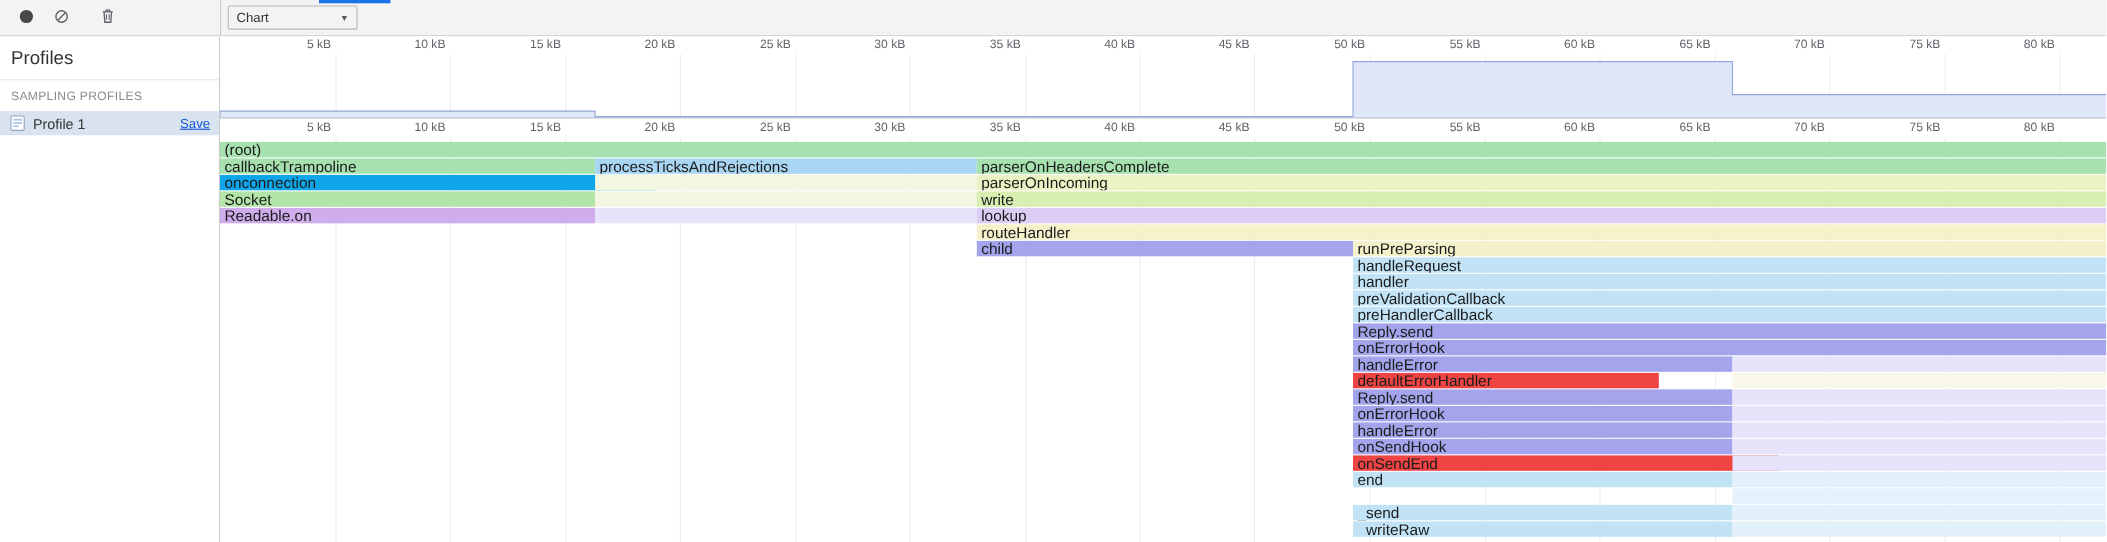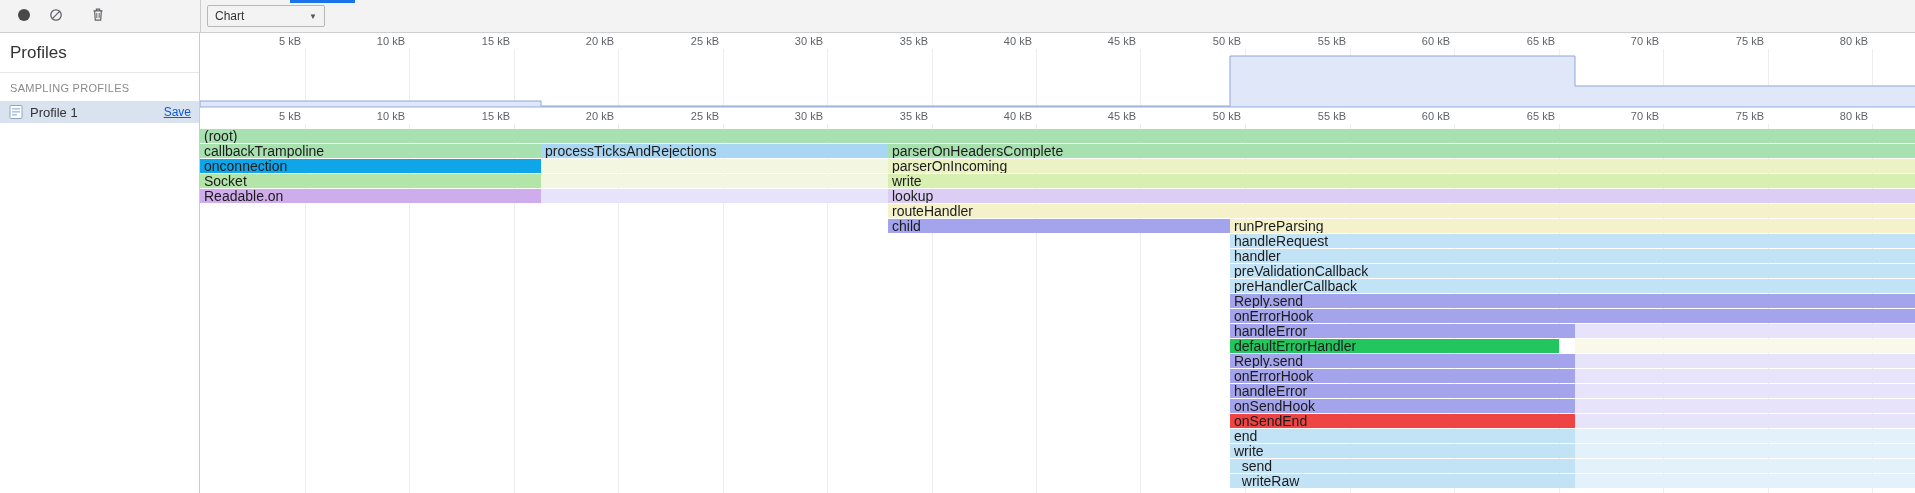--- a/index.html
+++ b/index.html
@@ -195,35 +195,34 @@
           <div class="bar" style="left: 688px; width: 342px; top: 95px; background: rgb(164, 164, 237);">child</div>
           <div class="bar" style="left: 1030px; width: 686px; top: 95px; background: rgb(244, 241, 203);">runPreParsing</div>
           <div class="bar" style="left: 1030px; width: 686px; top: 110px; background: rgb(194, 227, 246);">handleRequest</div>
           <div class="bar" style="left: 1030px; width: 686px; top: 125px; background: rgb(194, 227, 246);">handler</div>
           <div class="bar" style="left: 1030px; width: 784px; top: 140px; background: rgb(194, 227, 246);">preValidationCallback</div>
           <div class="bar" style="left: 1030px; width: 686px; top: 155px; background: rgb(194, 227, 246);">preHandlerCallback</div>
           <div class="bar" style="left: 1030px; width: 686px; top: 170px; background: rgb(164, 164, 237);">Reply.send</div>
           <div class="bar" style="left: 1030px; width: 686px; top: 185px; background: rgb(164, 164, 237);">onErrorHook</div>
           <div class="bar" style="left: 1030px; width: 345px; top: 200px; background: rgb(164, 164, 237);">handleError</div>
           <div class="bar" style="left: 1375px; width: 341px; top: 200px; background: rgb(231, 227, 251);"></div>
-          <div class="bar" style="left: 1030px; width: 329px; top: 215px; background: #22c55e;">defaultErrorHandler</div>
+          <div class="bar" style="left: 1030px; width: 278px; top: 215px; background: #ef4444;">defaultErrorHandler</div>
           <div class="bar" style="left: 1375px; width: 341px; top: 215px; background: rgb(250, 248, 232);"></div>
           <div class="bar" style="left: 1030px; width: 345px; top: 230px; background: rgb(164, 164, 237);">Reply.send</div>
           <div class="bar" style="left: 1375px; width: 341px; top: 230px; background: rgb(231, 227, 251);"></div>
           <div class="bar" style="left: 1030px; width: 345px; top: 245px; background: rgb(164, 164, 237);">onErrorHook</div>
           <div class="bar" style="left: 1375px; width: 341px; top: 245px; background: rgb(231, 227, 251);"></div>
           <div class="bar" style="left: 1030px; width: 345px; top: 260px; background: rgb(164, 164, 237);">handleError</div>
           <div class="bar" style="left: 1375px; width: 341px; top: 260px; background: rgb(231, 227, 251);"></div>
           <div class="bar" style="left: 1030px; width: 345px; top: 275px; background: rgb(164, 164, 237);">onSendHook</div>
           <div class="bar" style="left: 1375px; width: 341px; top: 275px; background: rgb(231, 227, 251);"></div>
           <div class="bar" style="left: 1030px; width: 387px; top: 290px; background: #ef4444;">onSendEnd</div>
           <div class="bar" style="left: 1375px; width: 341px; top: 290px; background: rgb(231, 227, 251);"></div>
           <div class="bar" style="left: 1030px; width: 345px; top: 305px; background: rgb(194, 227, 246);">end</div>
           <div class="bar" style="left: 1375px; width: 341px; top: 305px; background: rgb(227, 241, 251);"></div>
-          <div class="bar" style="left: 1030px; width: 345px; top: 320px; background: rgb(194, 227, 246);">write_</div>
           <div class="bar" style="left: 1375px; width: 341px; top: 320px; background: rgb(227, 241, 251);"></div>
           <div class="bar" style="left: 1030px; width: 345px; top: 335px; background: rgb(194, 227, 246);">_send</div>
           <div class="bar" style="left: 1375px; width: 341px; top: 335px; background: rgb(227, 241, 251);"></div>
           <div class="bar" style="left: 1030px; width: 345px; top: 350px; background: rgb(194, 227, 246);">_writeRaw</div>
           <div class="bar" style="left: 1375px; width: 341px; top: 350px; background: rgb(227, 241, 251);"></div>
         </div>
     </div>
 
   </div>
 </div>

